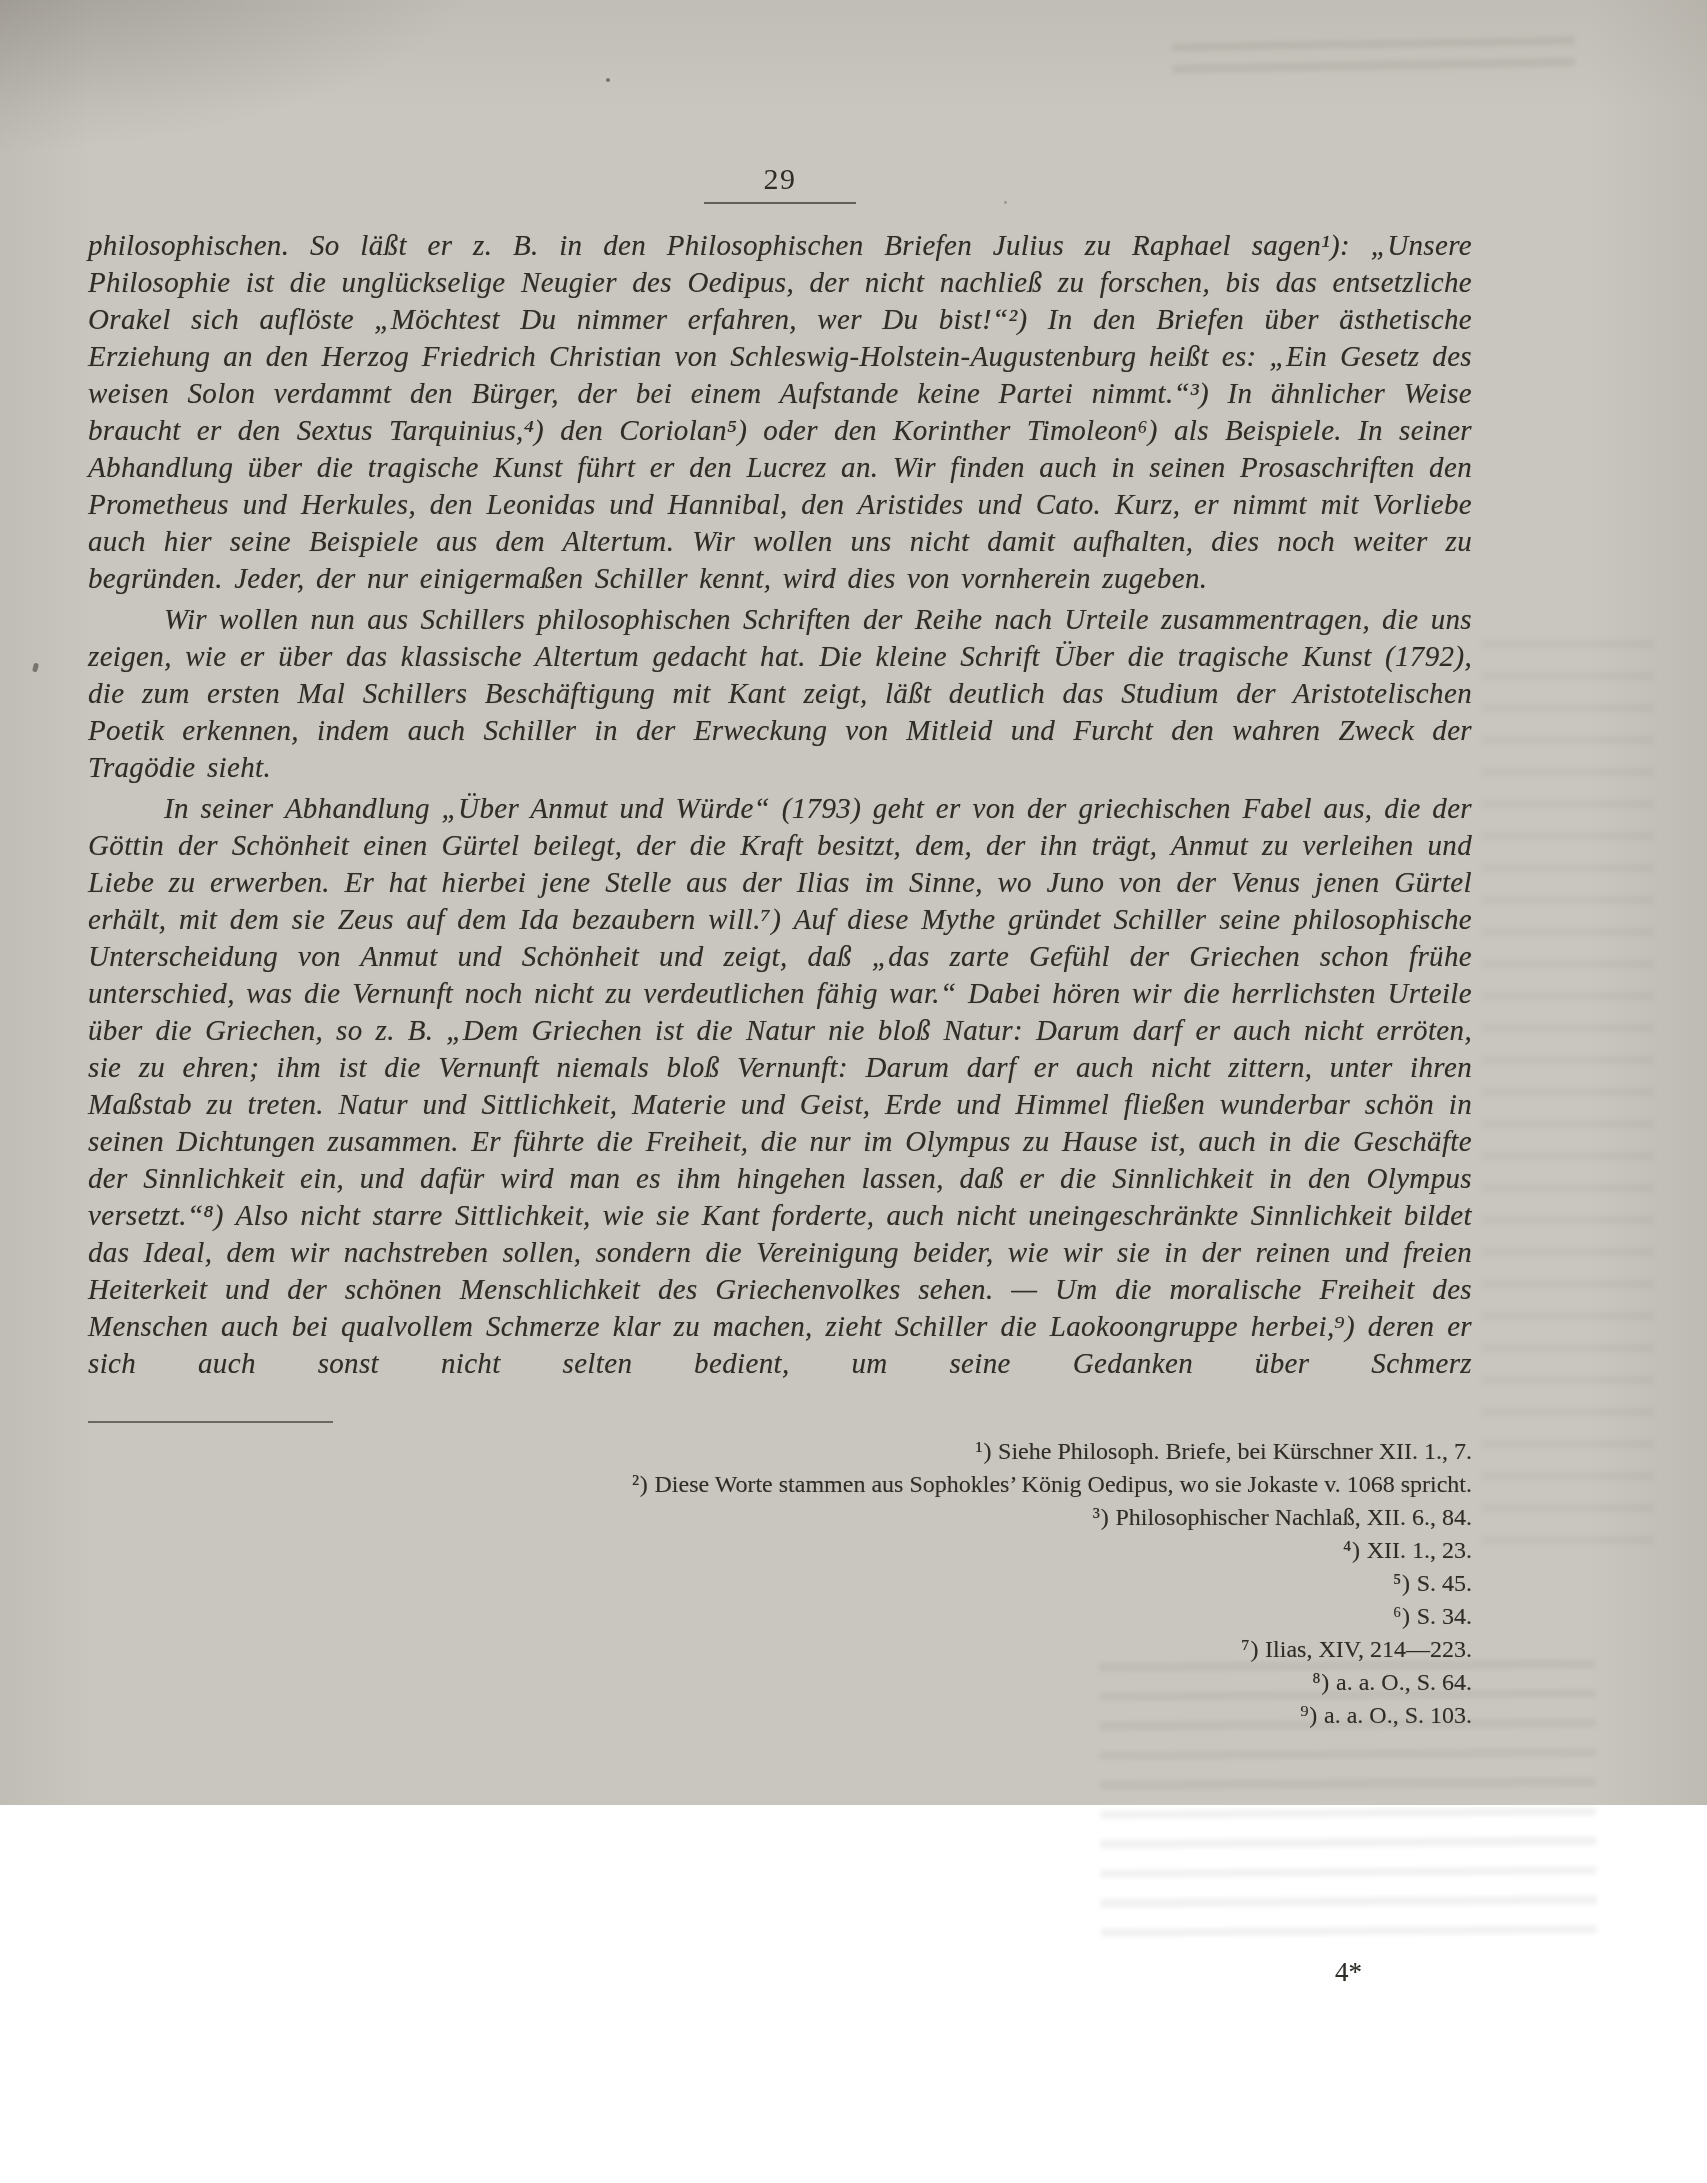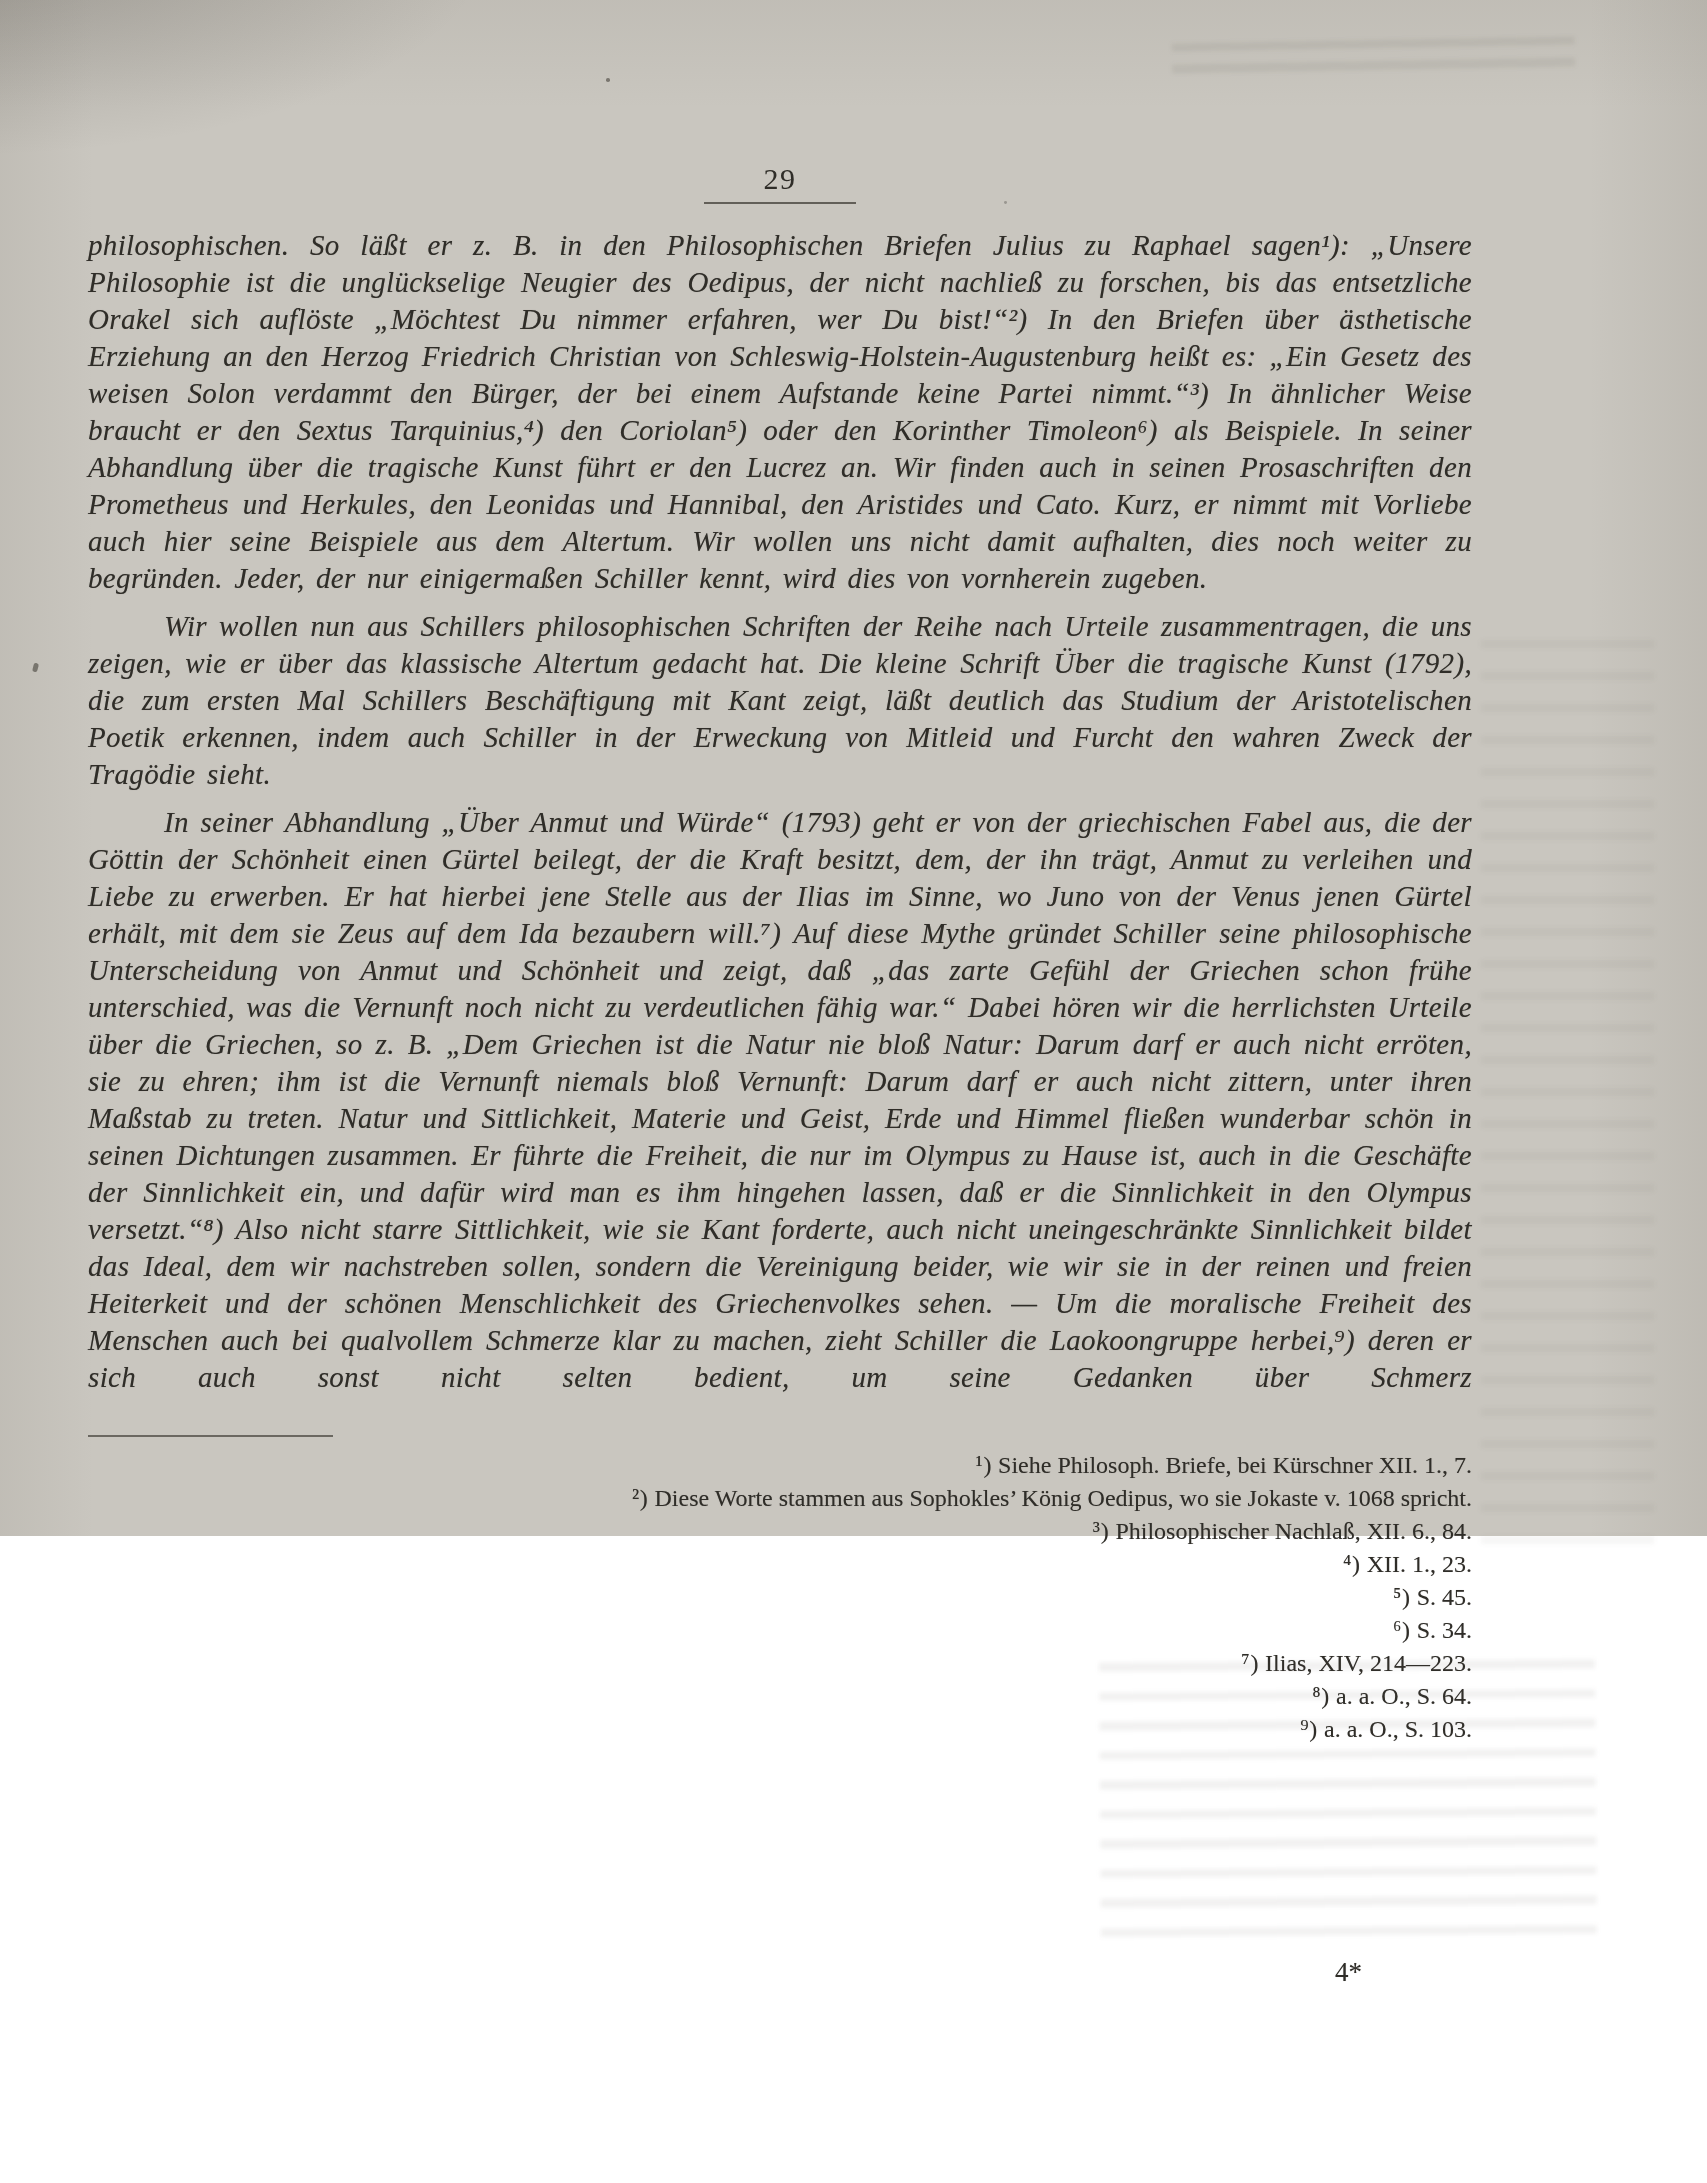--- a/index.html
+++ b/index.html
@@ -8,21 +8,21 @@
     width: 1707px;
     height: 2183px;
     overflow: hidden;
   }
   body {
     font-family: "Liberation Serif", "DejaVu Serif", serif;
   }
   .sheet {
     position: relative;
     width: 1707px;
-    height: 1536px;
+    height: 1805px;
     color: #2f2d28;
     background:
       radial-gradient(863px 345px at -43px -58px, rgba(60,56,50,0.28), transparent 62%),
       radial-gradient(647px 216px at 1707px 2183px, rgba(95,90,80,0.18), transparent 70%),
       linear-gradient(to right, rgba(118,112,102,0.10), transparent 93px, transparent 1589px, rgba(118,112,102,0.13)),
       linear-gradient(to bottom, rgba(118,112,102,0.10), transparent 108px, transparent 2057px, rgba(108,102,92,0.15)),
       #c9c6bf;
   }
   .content {
     position: absolute;
@@ -45,21 +45,21 @@
   .bodytext {
     margin-top: 23px;
     font-size: 29px;
     line-height: 37px;
     text-align: justify;
     word-spacing: 0.13em;
     letter-spacing: 0.012em;
     text-shadow: 0 0 0.7px rgba(47,45,40,0.38);
   }
   .para { margin: 0; font-style: italic; }
-  .para + .para { margin-top: 11px; }
+  .para + .para { margin-top: 4px; }
   .para.indent { text-indent: 76px; }
   .para.justify-last { text-align-last: justify; }
   .fnrule {
     margin-top: 39px;
     width: 245px;
     height: 2.2px;
     background: rgba(58,55,48,0.66);
   }
   .footnotes {
     margin-top: 11.5px;

